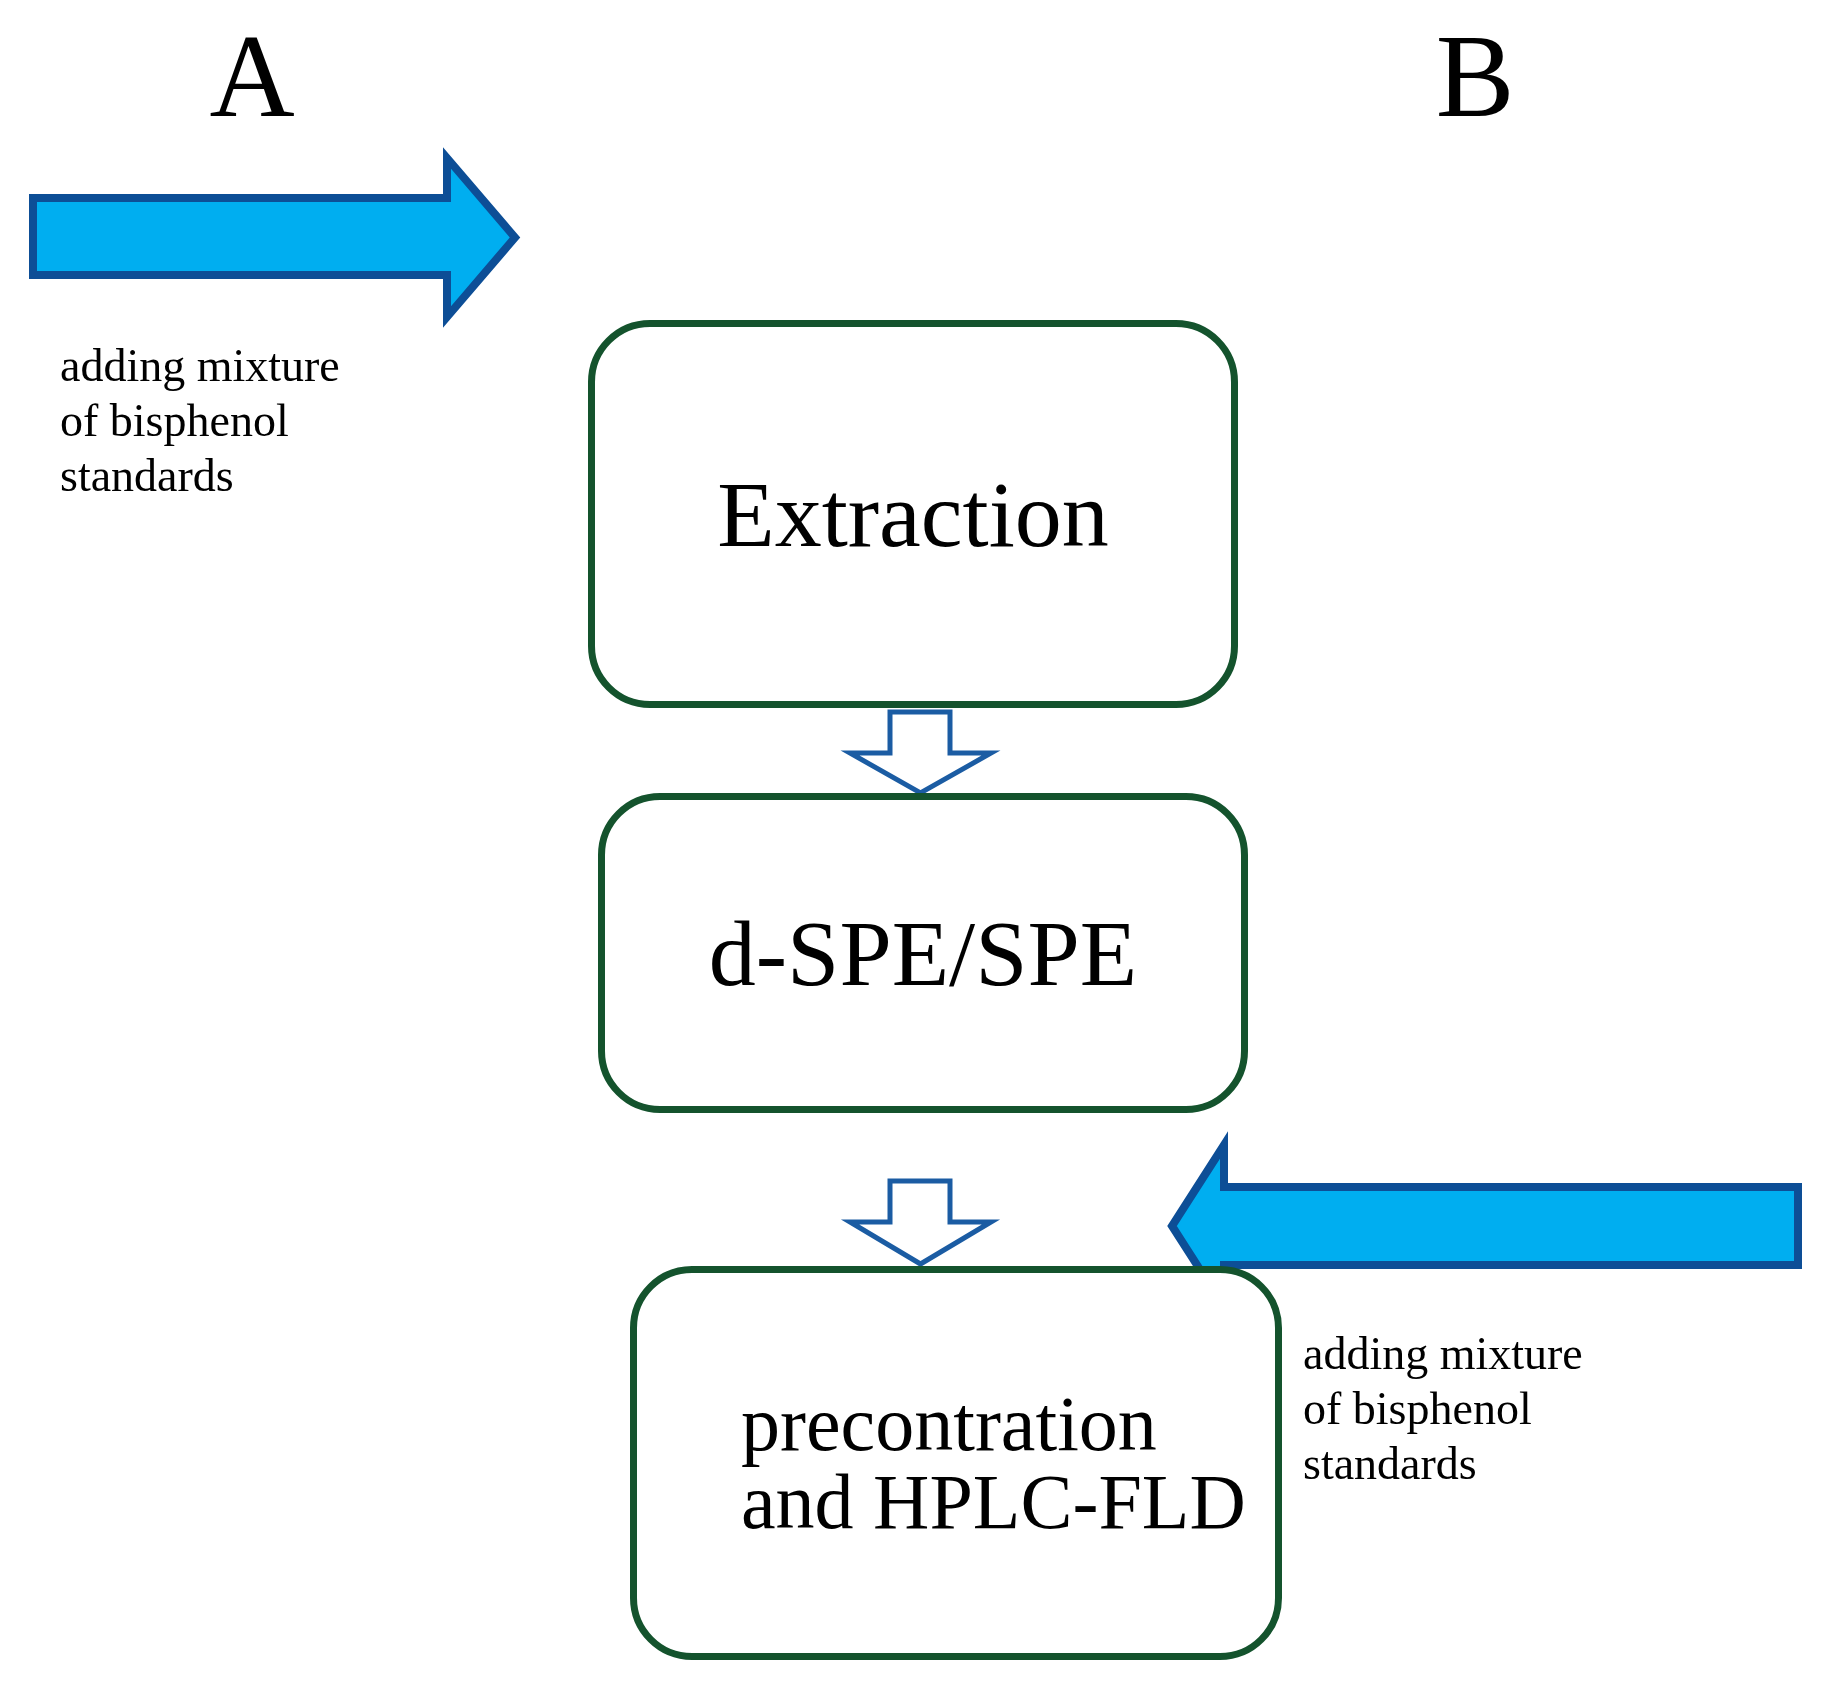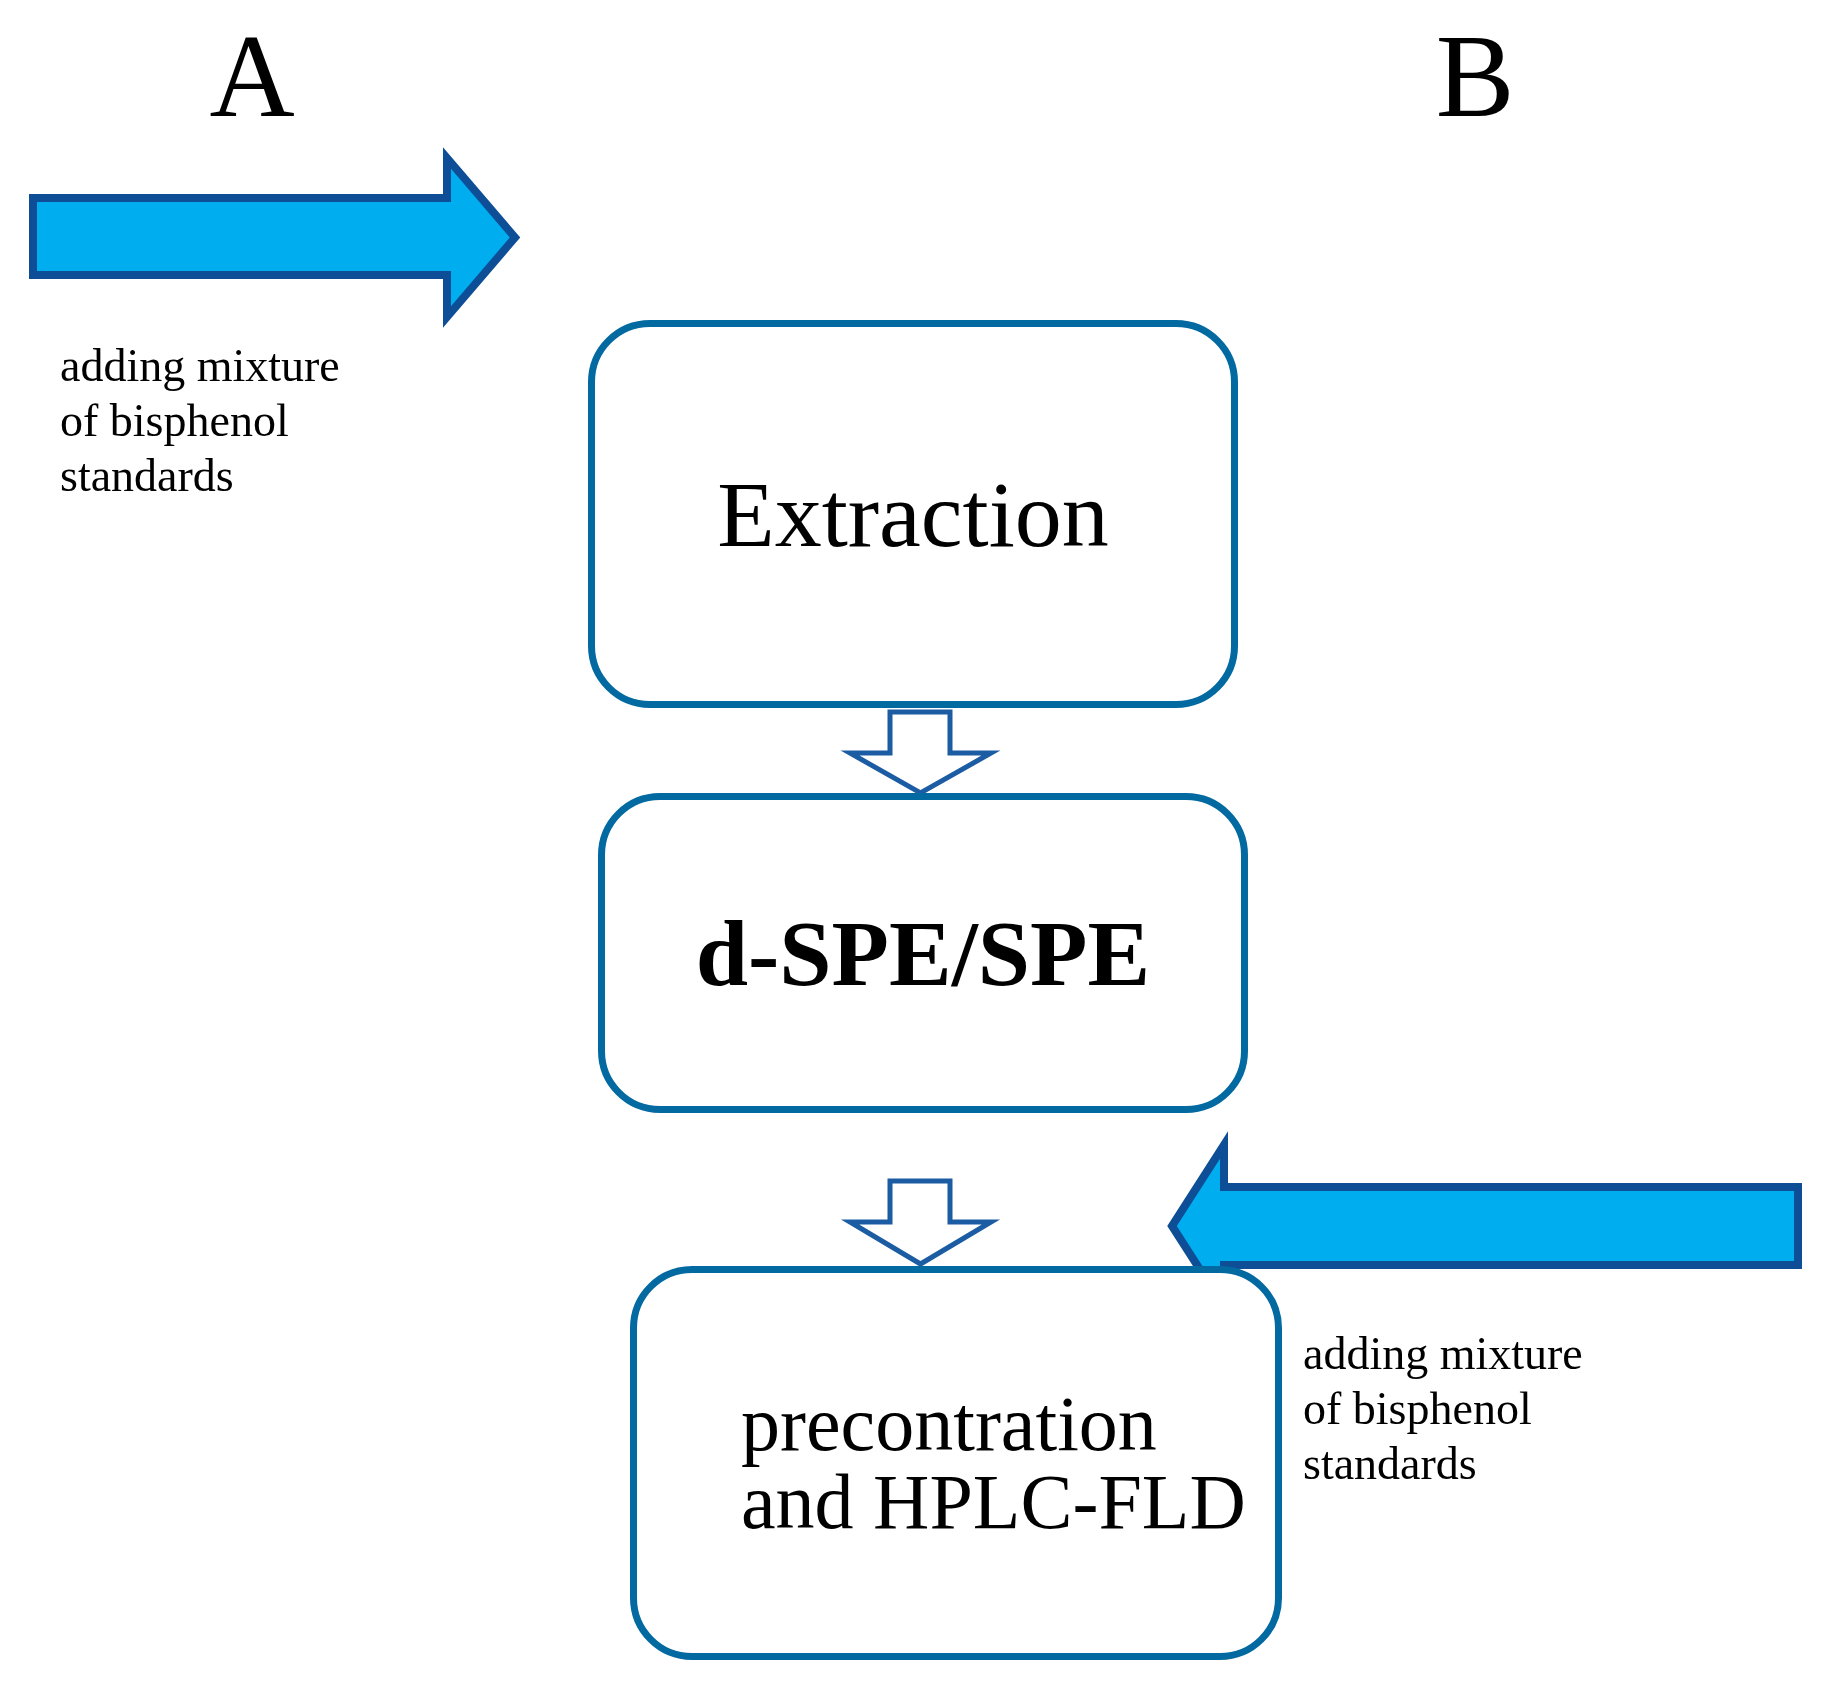--- a/index.html
+++ b/index.html
@@ -13,21 +13,21 @@
   .abs{position:absolute;}
   .section-letter{
     font-size:118px;
     color:#000000;
     text-align:center;
     line-height:1;
   }
   .flow-box{
     position:absolute;
     background:#ffffff;
-    border:7px solid #0369a1;
+    border:7px solid #14532d;
     border-radius:62px;
     display:flex;
     align-items:center;
     justify-content:center;
     box-sizing:border-box;
     color:#000000;
   }
   .flow-box .box-label{
     font-size:94px;
     line-height:1.05;
@@ -71,21 +71,21 @@
 
     <polygon points="890,712 950,712 950,753 991,753 920.5,793 850,753 890,753" fill="#ffffff" stroke="#1b5ca3" stroke-width="5" stroke-linejoin="miter"></polygon>
 
     <polygon points="890,1181 950,1181 950,1222 991,1222 920.5,1264 850,1222 890,1222" fill="#ffffff" stroke="#1b5ca3" stroke-width="5" stroke-linejoin="miter"></polygon>
   </svg>
 
   <div class="flow-box" style="left:588px;top:320px;width:650px;height:388px;">
     <div class="box-label">Extraction</div>
   </div>
 
-  <div class="flow-box" style="left:598px;top:793px;width:650px;height:320px;font-weight:bold;">
+  <div class="flow-box" style="left:598px;top:793px;width:650px;height:320px;">
     <div class="box-label">d-SPE/SPE</div>
   </div>
 
   <div class="flow-box left-align" style="left:598px;top:1266px;width:652px;height:394px;margin-left:32px;">
     <div class="box-label">
       <div>precontration</div>
       <div>and HPLC-FLD</div>
     </div>
   </div>
 

